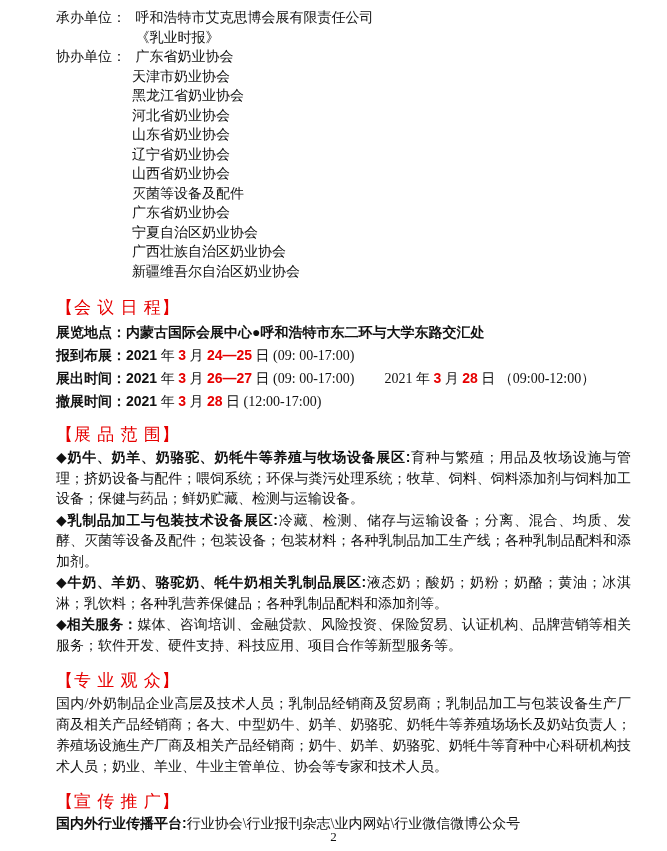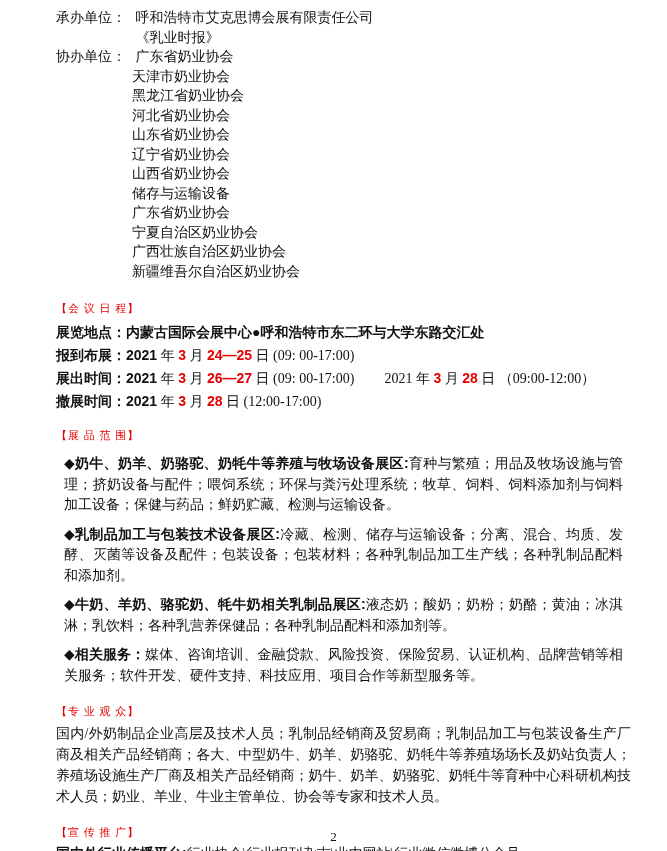--- a/index.html
+++ b/index.html
@@ -17,21 +17,21 @@
     overflow: hidden;
   }
   
   .org-block { line-height: 19.5px; }
   .org-row { white-space: nowrap; }
   .org-label { display: inline-block; width: 76px; }
   .co-item { margin-left: 76px; }
   
   .sec-heading {
     color: #e60000;
-    font-size: 11px;
+    font-size: 17px;
     font-weight: normal;
     letter-spacing: 1px;
     margin: 0;
     line-height: 20px;
   }
   .h-schedule { margin-top: 17px; }
   .h-scope    { margin-top: 12px; }
   .h-audience { margin-top: 15px; }
   .h-promo    { margin-top: 15px; }
   
@@ -39,21 +39,21 @@
   .sched-row { line-height: 22px; white-space: nowrap; }
   .sched-label {
     font-weight: bold;
     font-family: Liberation Serif, serif;
   }
   .b { font-weight: bold; font-family: "Liberation Sans", "DejaVu Sans", sans-serif; }
   .r { color: #e60000; }
   .gap { margin-left: 30px; }
   
   .scope-paras { margin-top: 2px; }
-  .scope-para { margin: 8px; text-align: justify; line-height: 20.5px; }
+  .scope-para { margin: 0; text-align: justify; line-height: 20.5px; }
   .lead { font-weight: bold; font-family: "Liberation Sans", "DejaVu Sans", sans-serif; }
   .body-para { margin: 2px 0 0 0; text-align: justify; line-height: 21px; }
   .promo-line { margin: 0; line-height: 22px; }
   .page-number {
     position: absolute;
     bottom: 6px; left: 0; right: 0;
     text-align: center;
     font-size: 13px;
     color: #111111;
   }
@@ -76,21 +76,21 @@
       <span class="org-label">协办单位：</span>
       <span>广东省奶业协会</span>
     </div>
     <div>
         <div class="co-item">天津市奶业协会</div>
         <div class="co-item">黑龙江省奶业协会</div>
         <div class="co-item">河北省奶业协会</div>
         <div class="co-item">山东省奶业协会</div>
         <div class="co-item">辽宁省奶业协会</div>
         <div class="co-item">山西省奶业协会</div>
-        <div class="co-item">储存与运输设备</div>
+        <div class="co-item">灭菌等设备及配件</div>
         <div class="co-item">广东省奶业协会</div>
         <div class="co-item">宁夏自治区奶业协会</div>
         <div class="co-item">广西壮族自治区奶业协会</div>
         <div class="co-item">新疆维吾尔自治区奶业协会</div>
       </div>
   </div>
 
   <h2 class="sec-heading h-schedule">【会 议 日 程】</h2>
   <div class="sched-rows">
       <div class="sched-row"><span class="sched-label">展览地点：</span><span class="b">内蒙古国际会展中心●呼和浩特市东二环与大学东路交汇处</span></div>

